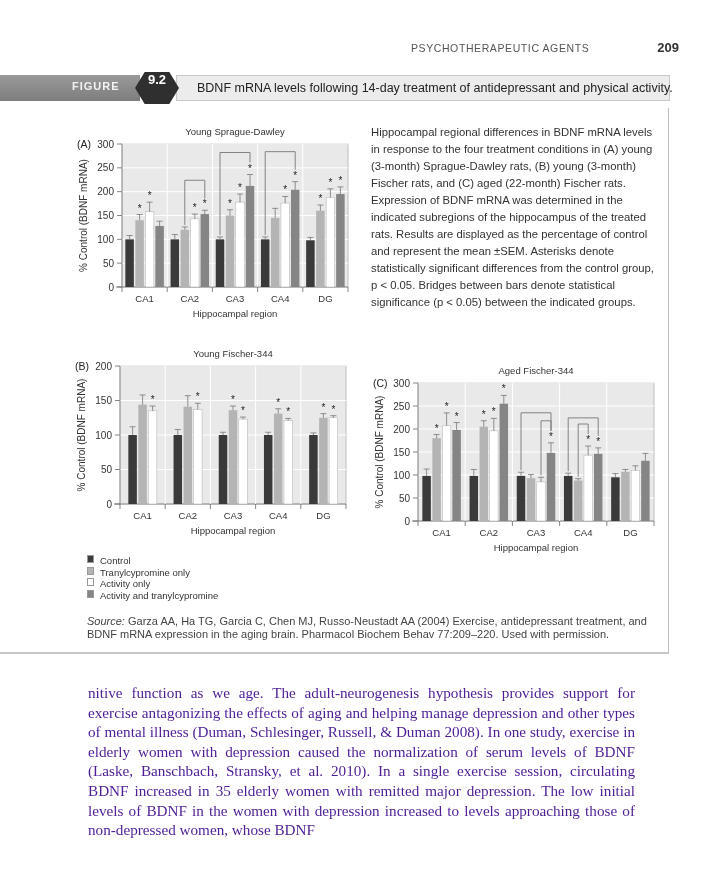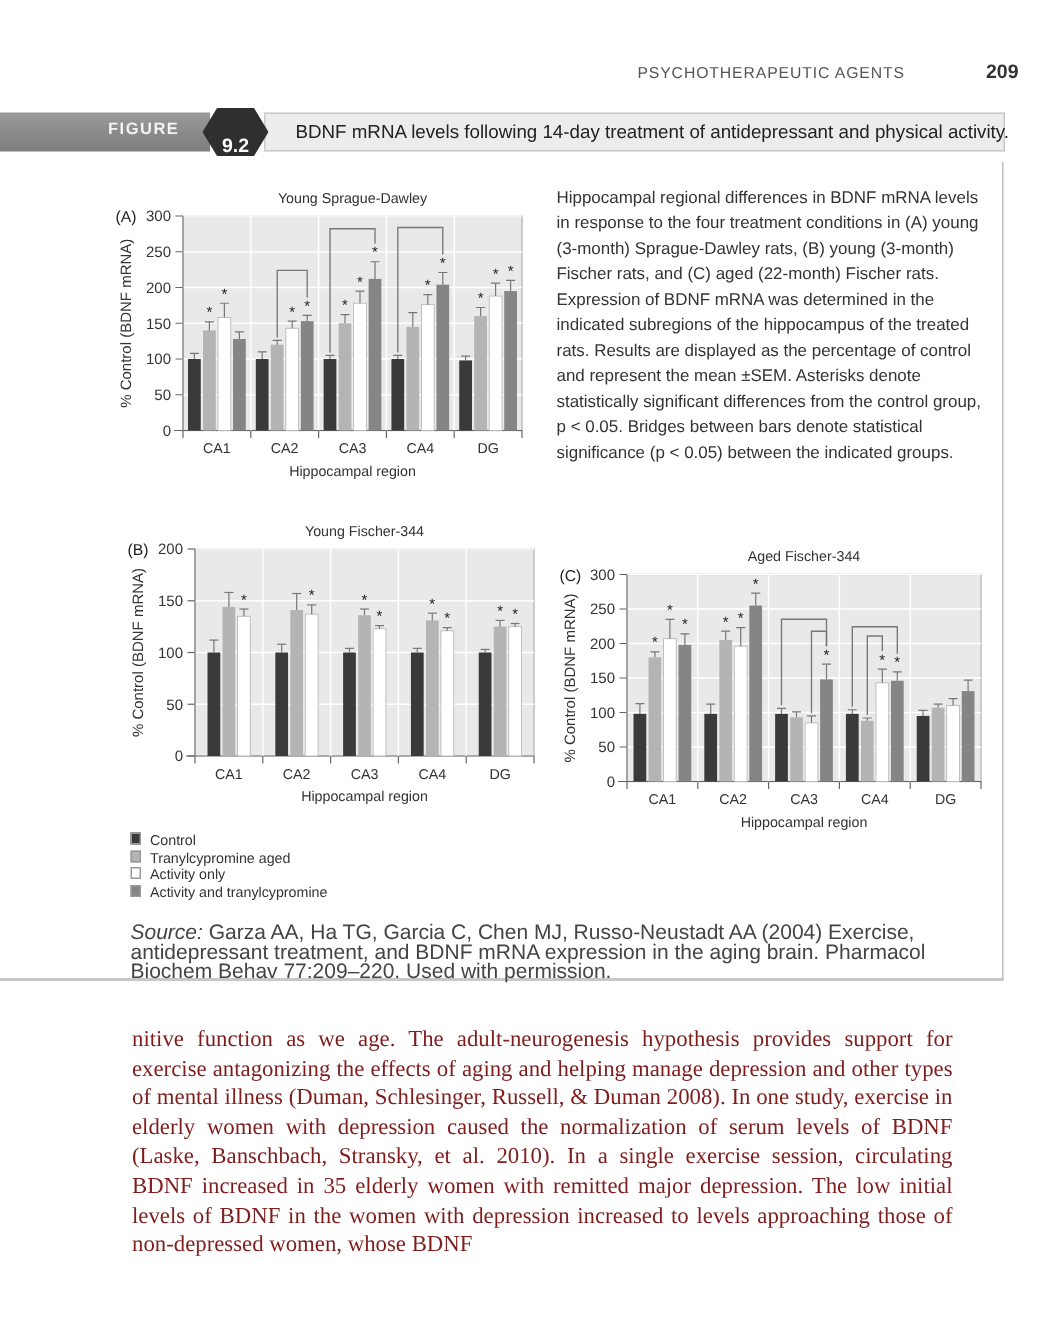--- a/index.html
+++ b/index.html
@@ -1,45 +1,45 @@
 <!DOCTYPE html>
 <html><head>
 <meta charset="utf-8">
 <style>
   html, body { margin:0; padding:0; background:#ffffff; }
   body { width:706px; height:896px; position:relative; overflow:hidden; font-family:"Liberation Sans", sans-serif; color:#222; }
-  .running-head { position:absolute; top:40px; right:27px; display:flex; align-items:baseline; gap:6px; }
+  .running-head { position:absolute; top:40px; right:27px; display:flex; align-items:baseline; gap:20px; }
   .running-head .section { font-size:10.5px; letter-spacing:0.6px; color:#555; }
   .running-head .pageno { font-size:13px; font-weight:bold; color:#333;margin-left:48px; }
 
   .fig-header { position:absolute; top:72px; left:0; width:670px; height:32px; }
   .fig-label-bar { position:absolute; left:0; top:3px; width:140px; height:26px; background:linear-gradient(#9a9a9a,#7d7d7d); }
   .fig-label { position:absolute; left:72px; top:8px; font-size:11px; font-weight:bold; letter-spacing:1px; color:#f2f2f2; }
   .fig-num { position:absolute; left:135px; top:0; width:44px; height:32px; background:#2f2f2f;
              clip-path:polygon(22% 0,78% 0,100% 50%,78% 100%,22% 100%,0 50%); color:#fff; font-weight:bold; font-size:13px;
-             display:flex; align-items:flex-end; justify-content:center; }
+             display:flex; align-items:flex-start; justify-content:center; }
   .fig-title-bar { position:absolute; left:176px; top:3px; width:494px; height:26px; background:#ececec; border:1px solid #c9c9c9; box-sizing:border-box; }
   .fig-title-bar::before { content:""; position:absolute; left:-1px; top:-1px; width:0; height:0; }
   .fig-title { position:absolute; left:20px; top:5px; font-size:12.5px; color:#222; white-space:nowrap; }
 
   .fig-box { position:absolute; top:108px; left:0; width:668px; height:544px; border-right:1px solid #bdbdbd; border-bottom:2px solid #c8c8c8; }
 
   .caption-side { position:absolute; left:371px; top:124px; width:290px; font-size:11.3px; line-height:17px; color:#333; }
 
   .panel { position:absolute; }
   .panel svg { display:block; }
 
   .legend { position:absolute; left:87px; top:555px; font-size:9.5px; line-height:11.5px; color:#333; }
   .legend-item { display:flex; gap:6px; }
   .swatch { width:7px; height:8px; border:1px solid #999; box-sizing:border-box; }
 
-  .source { position:absolute; left:87px; top:615px; width:575px; font-size:14px; line-height:13px; color:#444; }
+  .source { position:absolute; left:87px; top:615px; width:575px; font-size:11px; line-height:13px; color:#444; }
   .source .lead { font-style:italic; }
 
-  .body-text { position:absolute; left:88px; top:683px; width:547px; font-family:"Liberation Serif", serif; font-size:15.2px; line-height:19.6px; color:#7f1d1d; text-align:justify; }
+  .body-text { position:absolute; left:88px; top:683px; width:547px; font-family:"Liberation Serif", serif; font-size:15.2px; line-height:19.6px; color:#4c1d95; text-align:justify; }
 </style>
 </head>
 <body>
 
 <div class="running-head">
   <span class="section">PSYCHOTHERAPEUTIC AGENTS</span>
   <span class="pageno">209</span>
 </div>
 
 <div class="fig-header">
@@ -171,21 +171,21 @@
       <line x1="277.4" x2="283.4" y1="68.9" y2="68.9" stroke="#777" stroke-width="0.8"></line>
       <text x="280.4" y="65.9" text-anchor="middle" font-size="10" fill="#222">*</text>
       <polyline points="124.80000000000001,106.94 124.80000000000001,62.256666666666675 144.8,62.256666666666675 144.8,80.25666666666667" fill="none" stroke="#777" stroke-width="0.9"></polyline>
       <polyline points="160,116.95 160,34.506666666666675 190,34.506666666666675 190,44.506666666666675" fill="none" stroke="#777" stroke-width="0.9"></polyline>
       <polyline points="205.20000000000002,116.95 205.20000000000002,33.656666666666666 235.20000000000002,33.656666666666666 235.20000000000002,51.656666666666666" fill="none" stroke="#777" stroke-width="0.9"></polyline>
       <text x="175" y="199" text-anchor="middle" font-size="9.5" fill="#333">Hippocampal region</text>
       <text x="0" y="0" text-anchor="middle" font-size="10" fill="#333" transform="translate(27,97.5) rotate(-90)">% Control (BDNF mRNA)</text>
     </svg>
   </div>
 <div class="caption-side">Hippocampal regional differences in BDNF mRNA levels in response to the four treatment conditions in (A) young (3-month) Sprague-Dawley rats, (B) young (3-month) Fischer rats, and (C) aged (22-month) Fischer rats. Expression of BDNF mRNA was determined in the indicated subregions of the hippocampus of the treated rats. Results are displayed as the percentage of control and represent the mean ±SEM. Asterisks denote statistically significant differences from the control group, p &lt; 0.05. Bridges between bars denote statistical significance (p &lt; 0.05) between the indicated groups.</div>
-<div class="panel" id="panelB" style="left:68px; top:340px;">
+<div class="panel" id="panelB" style="left:58px; top:340px;">
     <svg width="300" height="210" font-family="Liberation Sans, sans-serif">
       <text x="175" y="17" text-anchor="middle" font-size="9.5" fill="#333">Young Fischer-344</text>
       <text x="17" y="30" font-size="10.5" fill="#222">(B)</text>
       <rect x="62" y="26" width="226" height="138" fill="#e9e9e9" stroke="#bdbdbd" stroke-width="1"></rect>
       <line x1="62" x2="288" y1="164" y2="164" stroke="#ffffff" stroke-width="1"></line>
       <line x1="57" x2="62" y1="164" y2="164" stroke="#666" stroke-width="0.8"></line>
       <text x="54" y="167.5" text-anchor="end" font-size="10" fill="#333">0</text>
       <line x1="62" x2="288" y1="129.5" y2="129.5" stroke="#ffffff" stroke-width="1"></line>
       <line x1="57" x2="62" y1="129.5" y2="129.5" stroke="#666" stroke-width="0.8"></line>
       <text x="54" y="133" text-anchor="end" font-size="10" fill="#333">50</text>
@@ -393,21 +393,21 @@
     </svg>
   </div>
 
 <div class="legend">
   <div class="legend-item">
     <span class="swatch" style="background:#3a3a3a"></span>
     <span>Control</span>
   </div>
   <div class="legend-item">
     <span class="swatch" style="background:#b4b4b4"></span>
-    <span>Tranylcypromine aged</span>
+    <span>Tranylcypromine only</span>
   </div>
   <div class="legend-item">
     <span class="swatch" style="background:#ffffff"></span>
     <span>Activity only</span>
   </div>
   <div class="legend-item">
     <span class="swatch" style="background:#858585"></span>
     <span>Activity and tranylcypromine</span>
   </div>
 </div>

